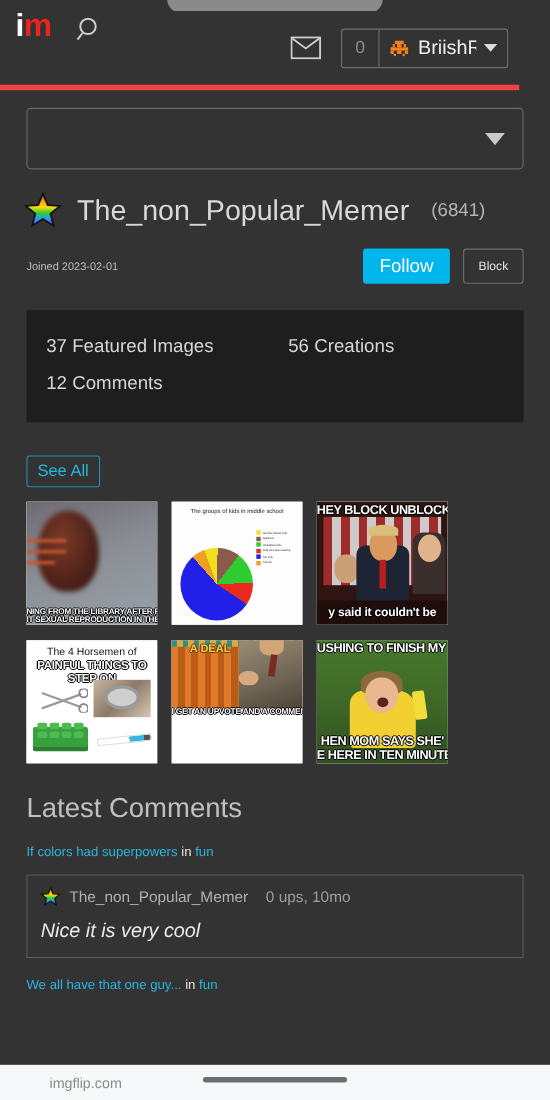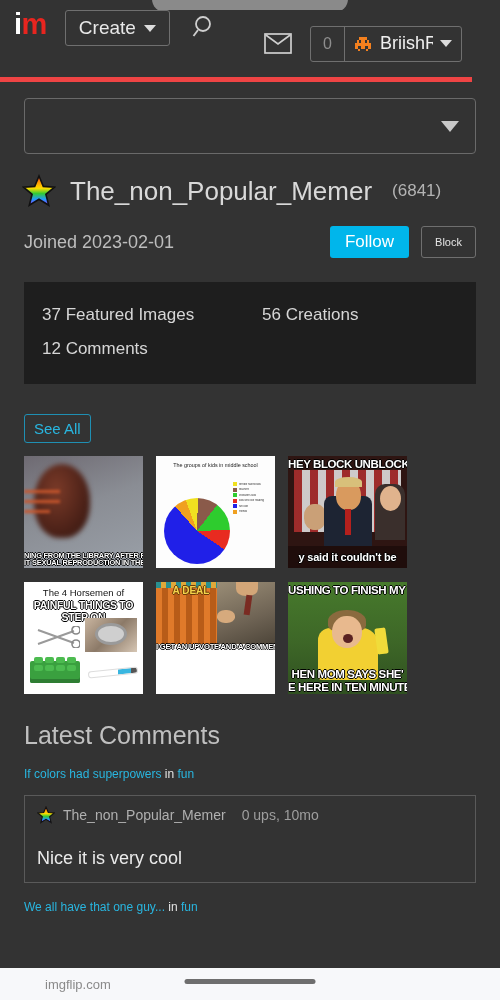--- a/index.html
+++ b/index.html
@@ -107,21 +107,21 @@
   }
   .star-badge { width: 34px; height: 34px; flex: 0 0 34px; }
   .profile-name { color: #d9d9d9; font-size: 26px; font-weight: 400; }
   .profile-points { color: #b4b4b4; font-size: 17px; margin-left: 6px; }
 
   
   .meta-row {
     display: flex; align-items: center;
     margin: 18px 24px 0 24px;
   }
-  .joined { color: #bdbdbd; font-size: 18px; }
+  .joined { color: #bdbdbd; font-size: 10px; }
   .meta-actions { margin-left: auto; display: flex; gap: 12px; }
   .btn-follow {
     background: #00b6eb; color: #ffffff; border: none; border-radius: 3px;
     height: 32px; padding: 0 15px; font-size: 17px;
     font-family: "Liberation Sans", sans-serif; cursor: pointer;
   }
   .btn-block {
     background: transparent; color: #e4e4e4;
     border: 1px solid #6f6f6f; border-radius: 3px;
     height: 32px; padding: 0 13px; font-size: 11px;
@@ -371,21 +371,21 @@
   .comment-card {
     margin: 14px 24px 0 24px;
     border: 1px solid #5a5a5a;
     padding: 10px 12px 13px 12px;
     background: #333333;
   }
   .cc-head { display: flex; align-items: center; gap: 8px; }
   .cc-star { width: 18px; height: 18px; flex: 0 0 18px; }
   .cc-user { color: #b0b0b0; font-size: 14px; }
   .cc-meta { color: #9e9e9e; font-size: 14px; margin-left: 8px; }
-  .cc-text { color: #eaeaea; font-size: 18px; margin-top: 24px; }
+  .cc-text { color: #eaeaea; font-size: 18px; margin-top: 12px; font-style: italic; }
 
   
   .bottom-bar {
     position: absolute; left: 0; bottom: 0; width: 500px; height: 32px;
     background: #f7f8fa; display: flex; align-items: center;
   }
   .bottom-url { color: #8a8a8a; font-size: 13px; margin-left: 7px; padding-left: 38px; }
   .home-indicator {
     position: absolute; left: 50%; top: 11px; transform: translateX(-50%);
     width: 131px; height: 5px; border-radius: 3px; background: #6e6e6e;
@@ -398,24 +398,20 @@
 
   <div class="browser-top">
     <div class="url-pill"></div>
   </div>
 
   <div class="header">
     <div class="logo">
       <span class="i">i</span><span class="m">m</span>
     </div>
 
-    <button class="create-btn">
-      <span>Create</span>
-      <span class="caret"></span>
-    </button>
 
     <div class="search-btn">
       <svg width="26" height="26" viewBox="0 0 26 26">
         <circle cx="11" cy="10" r="7" fill="none" stroke="#cfcfcf" stroke-width="1.8"></circle>
         <line x1="6" y1="16" x2="1.5" y2="22" stroke="#cfcfcf" stroke-width="1.8"></line>
       </svg>
     </div>
 
     <div class="header-right">
       <div class="mail-btn">

